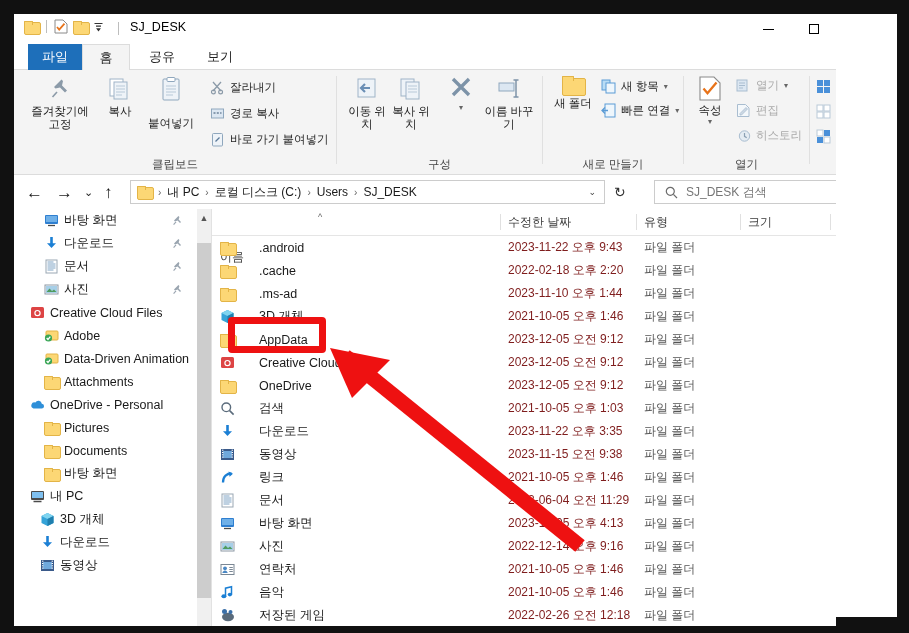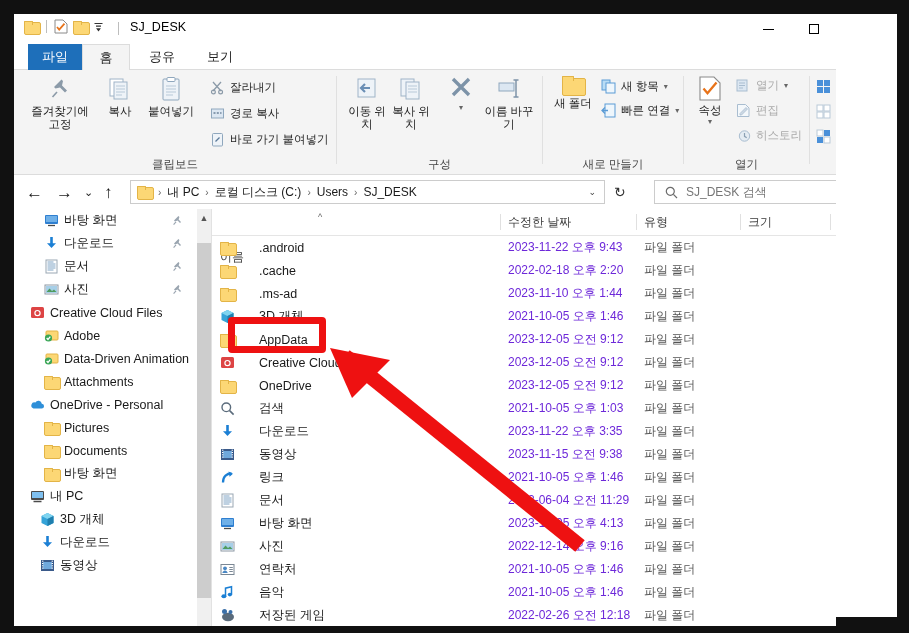--- a/index.html
+++ b/index.html
@@ -111,21 +111,21 @@
   .colhead .ch {
     position:absolute; top:0; height:26px; display:flex; align-items:center;
     font-size:12px; color:#3a3a3a; padding-left:8px;
   }
   .colhead .chdiv { position:absolute; top:5px; width:1px; height:16px; background:#e0e0e0; }
   .sortcaret { position:absolute; left:106px; top:3px; font-size:9px; color:#666; }
 
   .rows { position:relative; }
   .row { position:relative; height:23px; display:flex; align-items:center; font-size:12.5px; color:#1a1a1a; }
   .row .nm { position:absolute; left:8px; display:flex; align-items:center; gap:24px; white-space:nowrap; }
-  .row .dt { position:absolute; left:296px; color:#6d28d9; font-size:12px; }
+  .row .dt { position:absolute; left:296px; color:#7f1d1d; font-size:12px; }
   .row .ty { position:absolute; left:432px; color:#555; font-size:12px; }
 
   
   .folder { width:15px; height:12px; position:relative; display:inline-block; }
   .folder:before {
     content:""; position:absolute; left:0; top:1px; width:15px; height:11px;
     background:#fcd775; border:1px solid #e3b447; border-radius:1px 2px 2px 2px;
   }
   .folder:after {
     content:""; position:absolute; left:0; top:0px; width:7px; height:3px;
@@ -198,21 +198,21 @@
           <span class="lbl">즐겨찾기에 고정</span>
         </div>
         <div class="bigbtn" style="left:84px; width:44px;">
           <svg width="26" height="26" viewBox="0 0 26 26">
             <rect x="3" y="3" width="13" height="17" fill="#fff" stroke="#9fb4c7"></rect>
             <rect x="7" y="6" width="13" height="17" fill="#eef3f8" stroke="#9fb4c7"></rect>
             <path d="M9 10h9M9 13h9M9 16h9M9 19h6" stroke="#b8c9d8"></path>
           </svg>
           <span class="lbl">복사</span>
         </div>
-        <div class="bigbtn" style="left:128px; width:58px;">
+        <div class="bigbtn" style="left:128px; width:58px;gap:12px;">
           <svg width="26" height="26" viewBox="0 0 26 26">
             <rect x="5" y="3" width="16" height="21" rx="1" fill="#eef3f8" stroke="#8fa7bd"></rect>
             <rect x="9" y="1.5" width="8" height="4" rx="1" fill="#fff" stroke="#8fa7bd"></rect>
             <path d="M8 10h10M8 13h10M8 16h10M8 19h7" stroke="#b8c9d8"></path>
           </svg>
           <span class="lbl">붙여넣기</span>
         </div>
         <div class="smallrow" style="left:196px; top:10px;">
           <svg width="15" height="15" viewBox="0 0 15 15">
             <path d="M3 2l8 9M11 2l-8 9" stroke="#8b9aa8" stroke-width="1.3" fill="none"></path>

